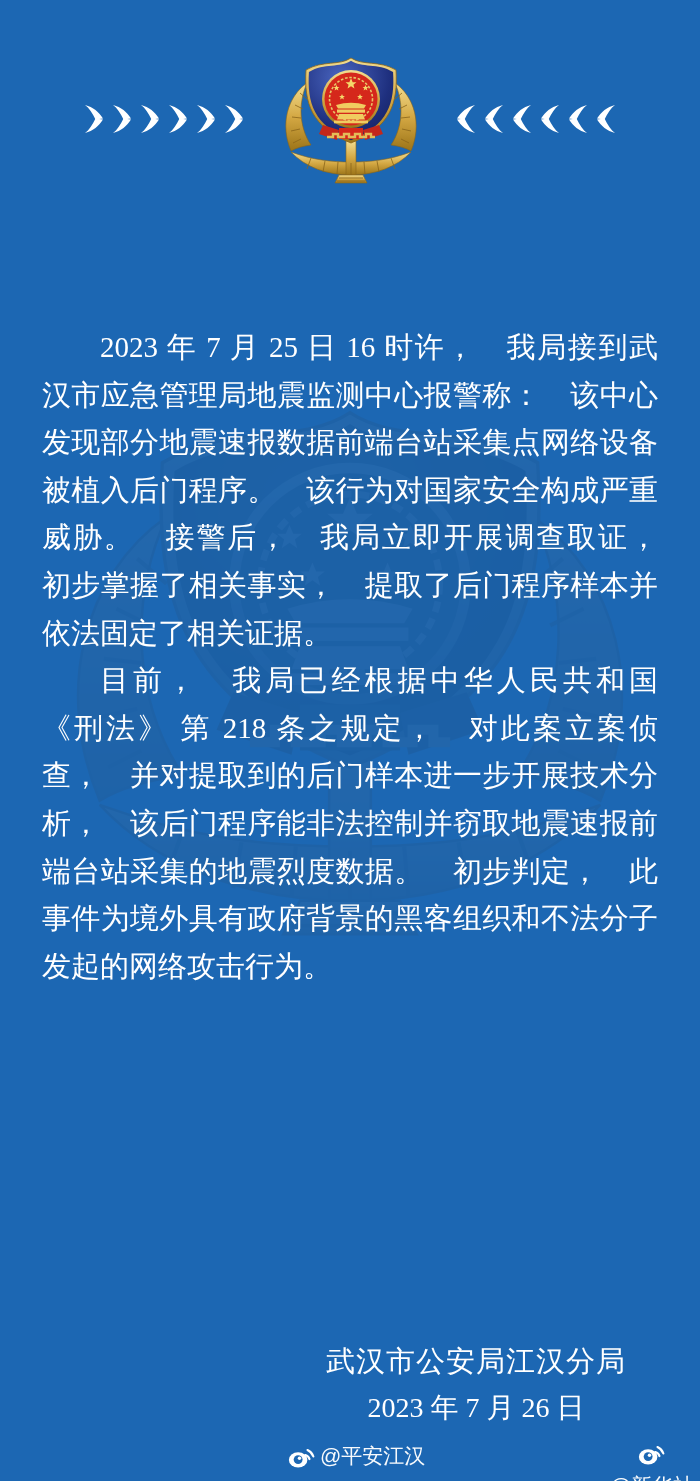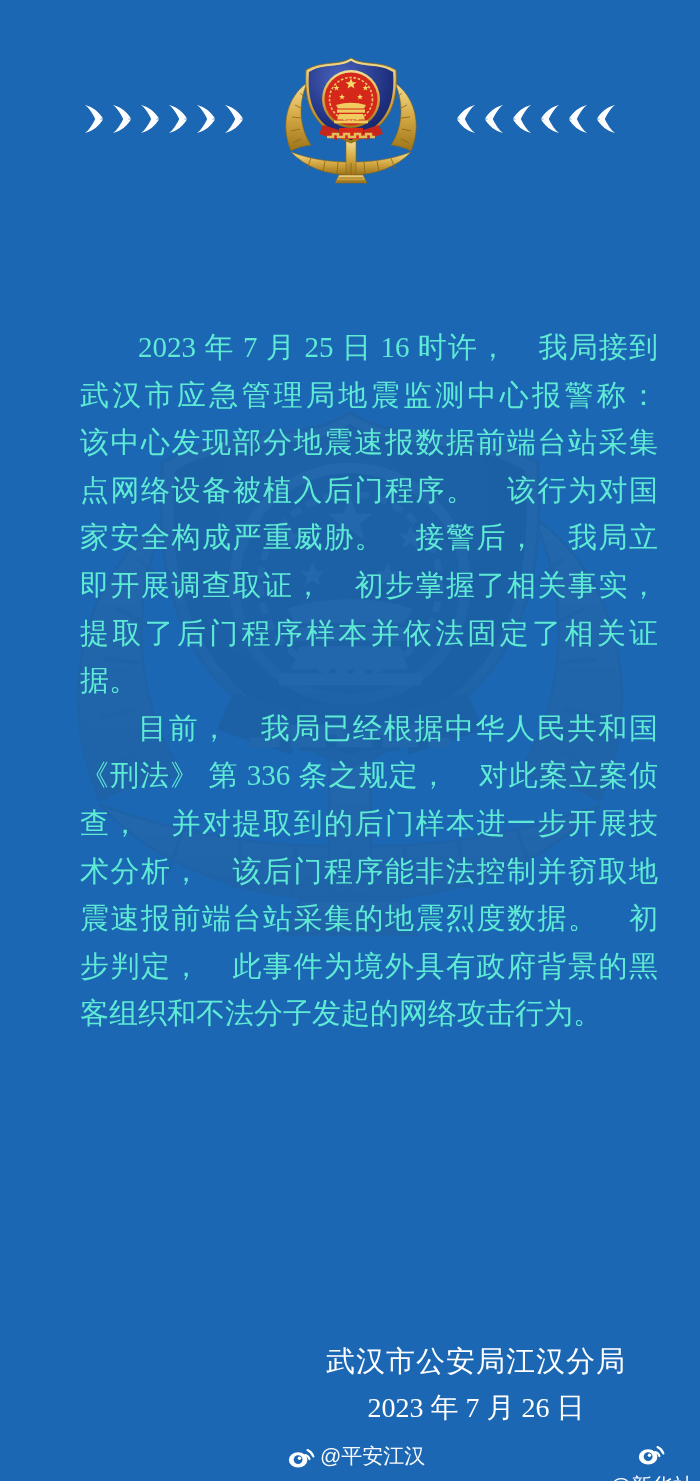--- a/index.html
+++ b/index.html
@@ -23,21 +23,21 @@
   
   .title{
     position:absolute;top:229px;left:0;width:100%;
     text-align:center;color:#ffffff;
     font-family:"Liberation Sans","DejaVu Sans",sans-serif;
     font-size:49px;font-weight:700;letter-spacing:3px;line-height:58px;
   }
   
   .body-text{
     position:absolute;left:42px;right:42px;top:324px;
-    color:#5eead4;font-size:29px;line-height:47.6px;margin-left:38px;
+    color:#ffffff;font-size:29px;line-height:47.6px;
   }
   .body-text p{
     margin:0;text-indent:58px;
     text-align:justify;text-justify:inter-character;
     word-break:break-all;
   }
   
   .sign-block{
     position:absolute;left:0;width:100%;top:1337px;
     text-align:center;color:#ffffff;
@@ -145,21 +145,21 @@
         <use href="#chev" x="56"></use>
       <use href="#chev" x="84"></use>
         <use href="#chev" x="112"></use>
         <use href="#chev" x="140"></use>
     </g>
   </svg>
 
 
   <div class="body-text">
     <p>2023 年 7 月 25 日 16 时许，　我局接到武汉市应急管理局地震监测中心报警称：　该中心发现部分地震速报数据前端台站采集点网络设备被植入后门程序。　该行为对国家安全构成严重威胁。　接警后，　我局立即开展调查取证，　初步掌握了相关事实，　提取了后门程序样本并依法固定了相关证据。</p>
-    <p>目前，　我局已经根据中华人民共和国 《刑法》 第 336 条之规定，　对此案立案侦查，　并对提取到的后门样本进一步开展技术分析，　该后门程序能非法控制并窃取地震速报前端台站采集的地震烈度数据。　初步判定，　此事件为境外具有政府背景的黑客组织和不法分子发起的网络攻击行为。</p>
+    <p>目前，　我局已经根据中华人民共和国 《刑法》 第 218 条之规定，　对此案立案侦查，　并对提取到的后门样本进一步开展技术分析，　该后门程序能非法控制并窃取地震速报前端台站采集的地震烈度数据。　初步判定，　此事件为境外具有政府背景的黑客组织和不法分子发起的网络攻击行为。</p>
   </div>
 
   <div class="sign-block">
     <div class="sign-agency">武汉市公安局江汉分局</div>
     <div class="sign-date">2023 年 7 月 26 日</div>
   </div>
 
   <div class="wb left">
     <svg width="27" height="25" viewBox="0 0 28 25" aria-hidden="true">
       <ellipse cx="10.5" cy="16" rx="9.6" ry="7.9" fill="#ffffff"></ellipse>

